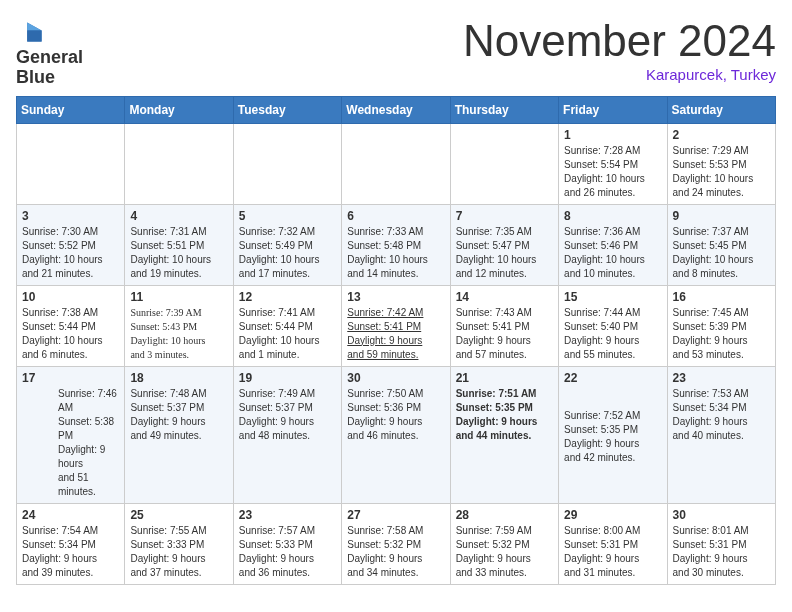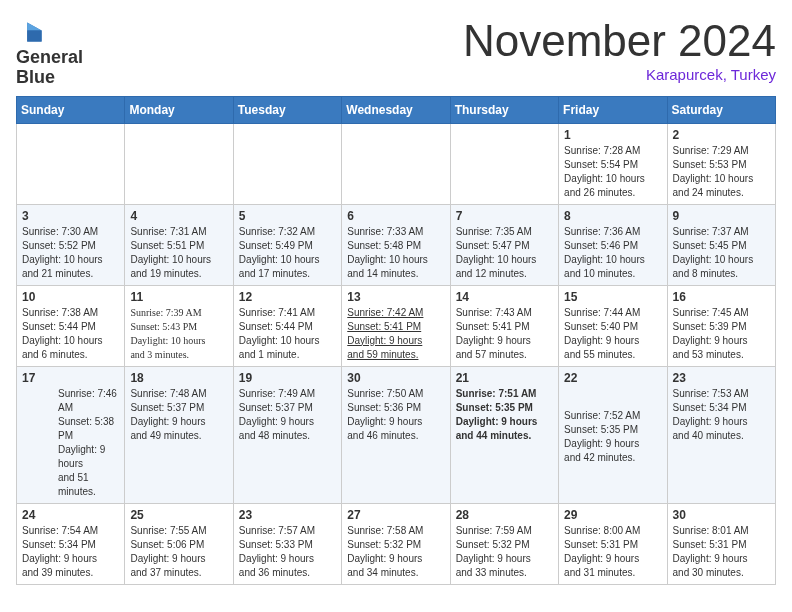--- a/index.html
+++ b/index.html
@@ -304,21 +304,21 @@
         <td>
           <span class="day-number">24</span>
           <div class="day-info" style="white-space: pre-line;">Sunrise: 7:54 AM
 Sunset: 5:34 PM
 Daylight: 9 hours
 and 39 minutes.</div>
         </td>
         <td>
           <span class="day-number">25</span>
           <div class="day-info" style="white-space: pre-line;">Sunrise: 7:55 AM
-Sunset: 5:06 PM
+Sunset: 3:33 PM
 Daylight: 9 hours
 and 37 minutes.</div>
         </td>
         <td>
           <span class="day-number">23</span>
           <div class="day-info" style="white-space: pre-line;">Sunrise: 7:57 AM
 Sunset: 5:33 PM
 Daylight: 9 hours
 and 36 minutes.</div>
         </td>

